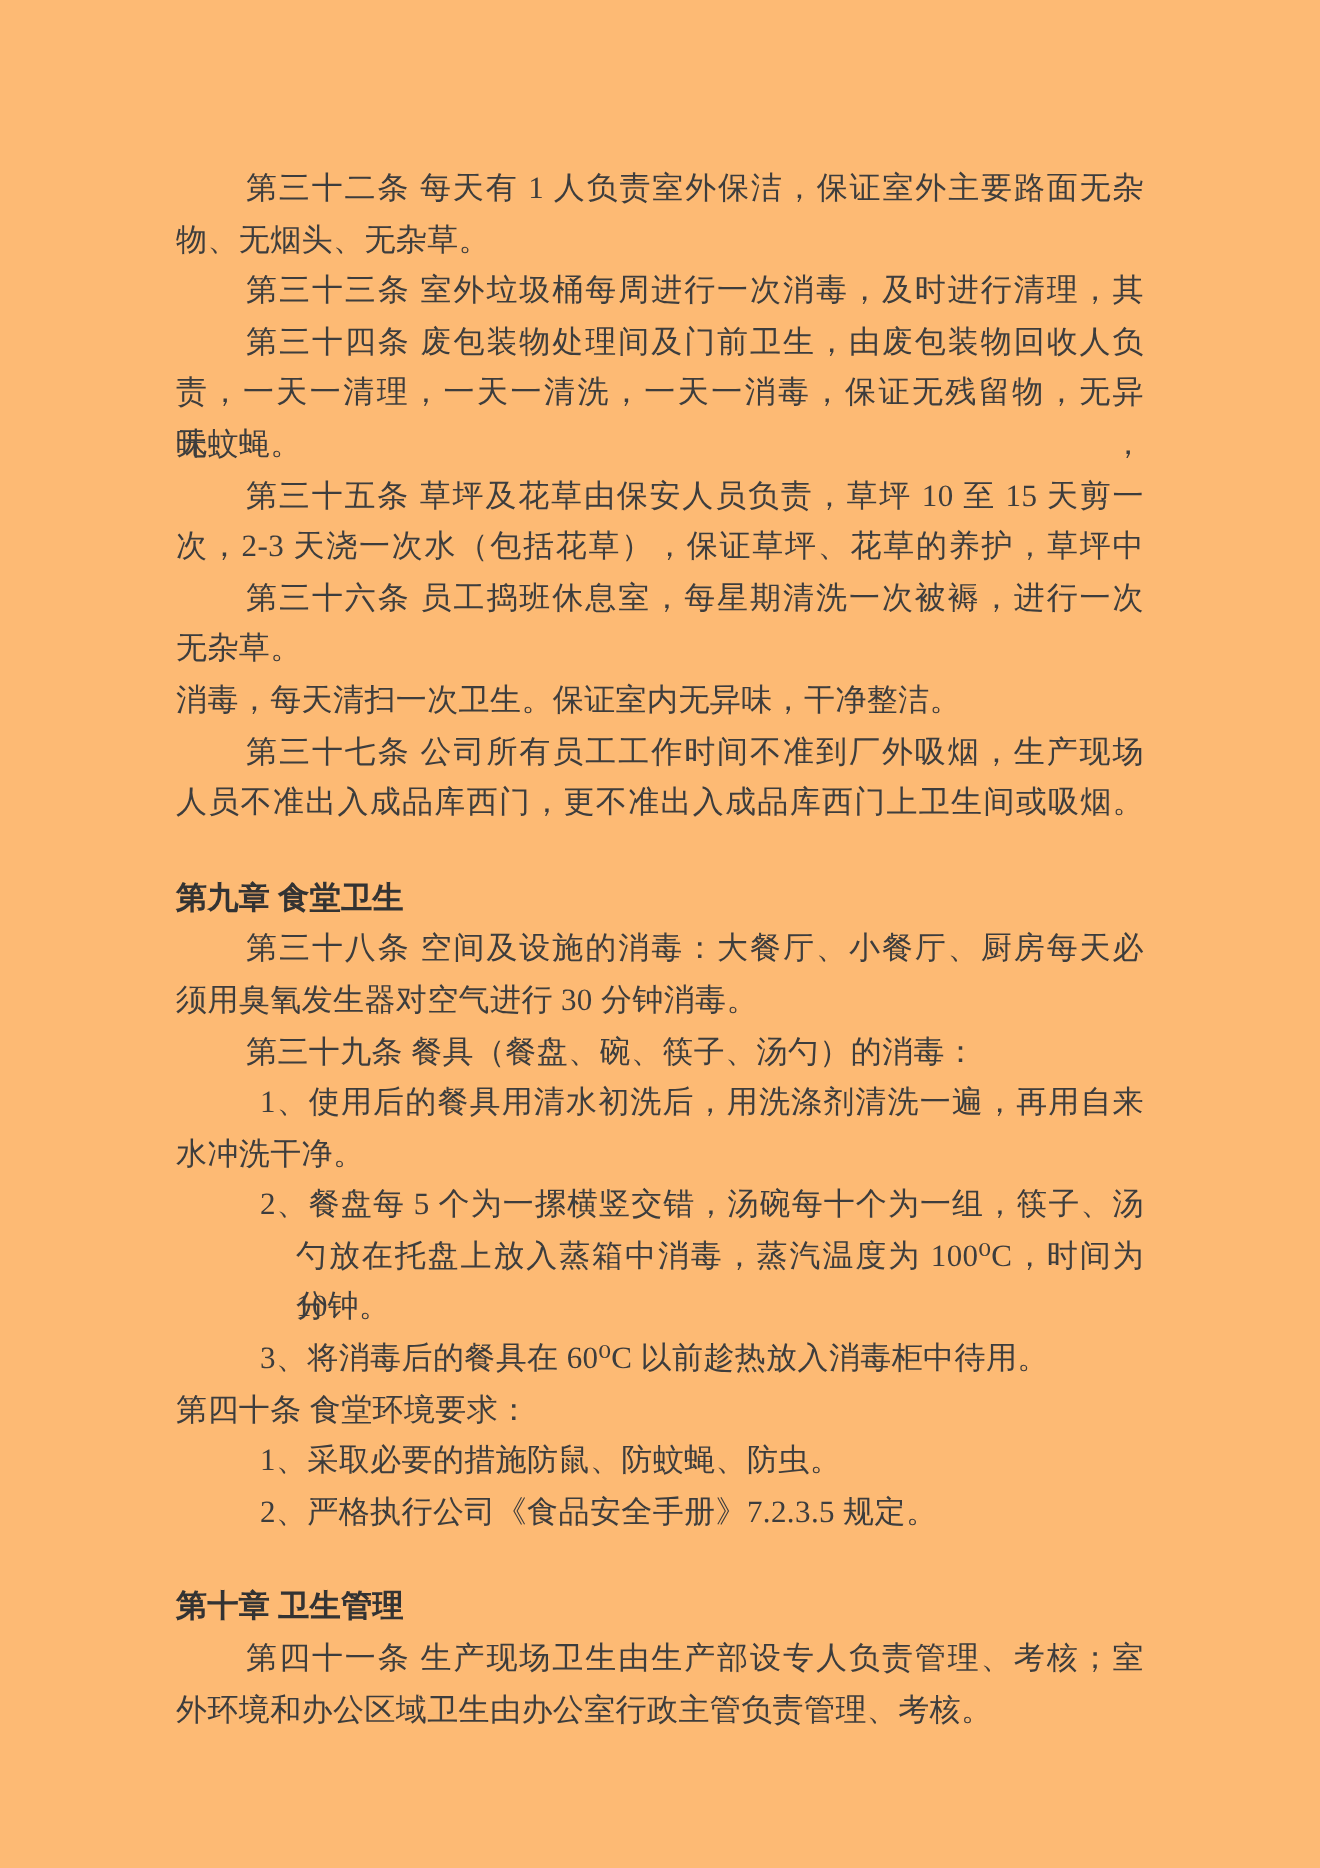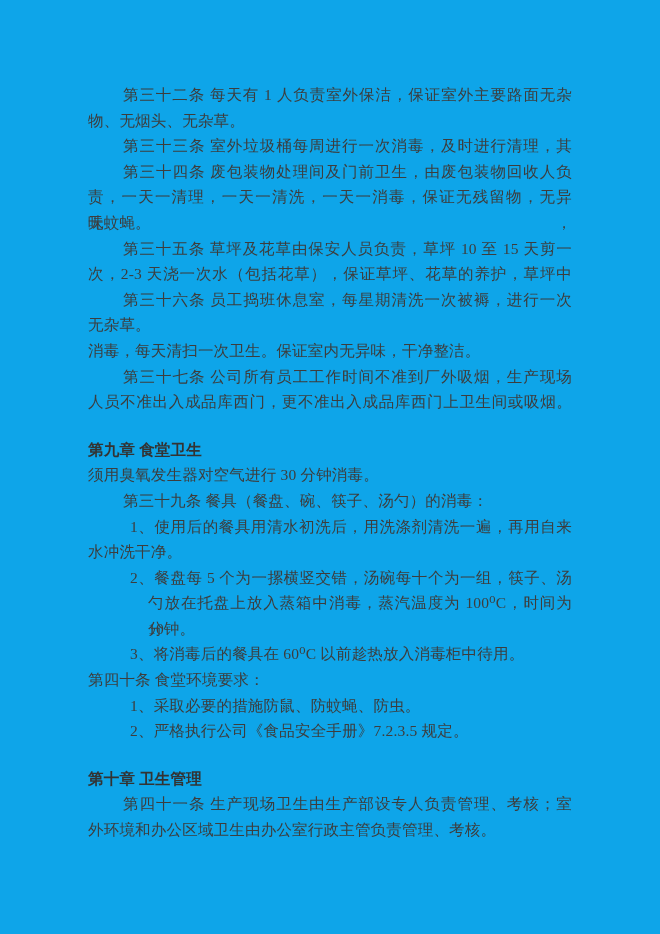--- a/index.html
+++ b/index.html
@@ -4,21 +4,21 @@
 <style>
   html, body {
     margin: 0;
     padding: 0;
     background: #ffffff;
   }
   .page {
     position: relative;
     width: 660px;
     height: 934px;
-    background: #0ea5e9;
+    background: #fdba74;
     overflow: hidden;
     font-family: "Liberation Serif", "DejaVu Serif", serif;
     color: #3d3d3d;
   }
   .doc-body {
     position: absolute;
     left: 88px;
     top: 82px;
     width: 484px;
   }
@@ -65,20 +65,21 @@
       <div class="line just">责，一天一清理，一天一清洗，一天一消毒，保证无残留物，无异味，</div>
       <div class="line">无蚊蝇。</div>
       <div class="line ind1 just">第三十五条  草坪及花草由保安人员负责，草坪 10 至 15 天剪一</div>
       <div class="line just">次，2-3 天浇一次水（包括花草），保证草坪、花草的养护，草坪中</div>
       <div class="line ind1 just">第三十六条  员工捣班休息室，每星期清洗一次被褥，进行一次</div>
       <div class="line">无杂草。</div>
       <div class="line">消毒，每天清扫一次卫生。保证室内无异味，干净整洁。</div>
       <div class="line ind1 just">第三十七条  公司所有员工工作时间不准到厂外吸烟，生产现场</div>
       <div class="line just">人员不准出入成品库西门，更不准出入成品库西门上卫生间或吸烟。</div>
       <div class="line bold">第九章  食堂卫生</div>
+      <div class="line ind1 just">第三十八条  空间及设施的消毒：大餐厅、小餐厅、厨房每天必</div>
       <div class="line">须用臭氧发生器对空气进行 30 分钟消毒。</div>
       <div class="line ind1">第三十九条  餐具（餐盘、碗、筷子、汤勺）的消毒：</div>
       <div class="line ind2 just">1、使用后的餐具用清水初洗后，用洗涤剂清洗一遍，再用自来</div>
       <div class="line">水冲洗干净。</div>
       <div class="line ind2 just">2、餐盘每 5 个为一摞横竖交错，汤碗每十个为一组，筷子、汤</div>
       <div class="line ind3 just">勺放在托盘上放入蒸箱中消毒，蒸汽温度为 100⁰C，时间为 10</div>
       <div class="line ind3">分钟。</div>
       <div class="line ind2">3、将消毒后的餐具在 60⁰C 以前趁热放入消毒柜中待用。</div>
       <div class="line">第四十条  食堂环境要求：</div>
       <div class="line ind2">1、采取必要的措施防鼠、防蚊蝇、防虫。</div>

